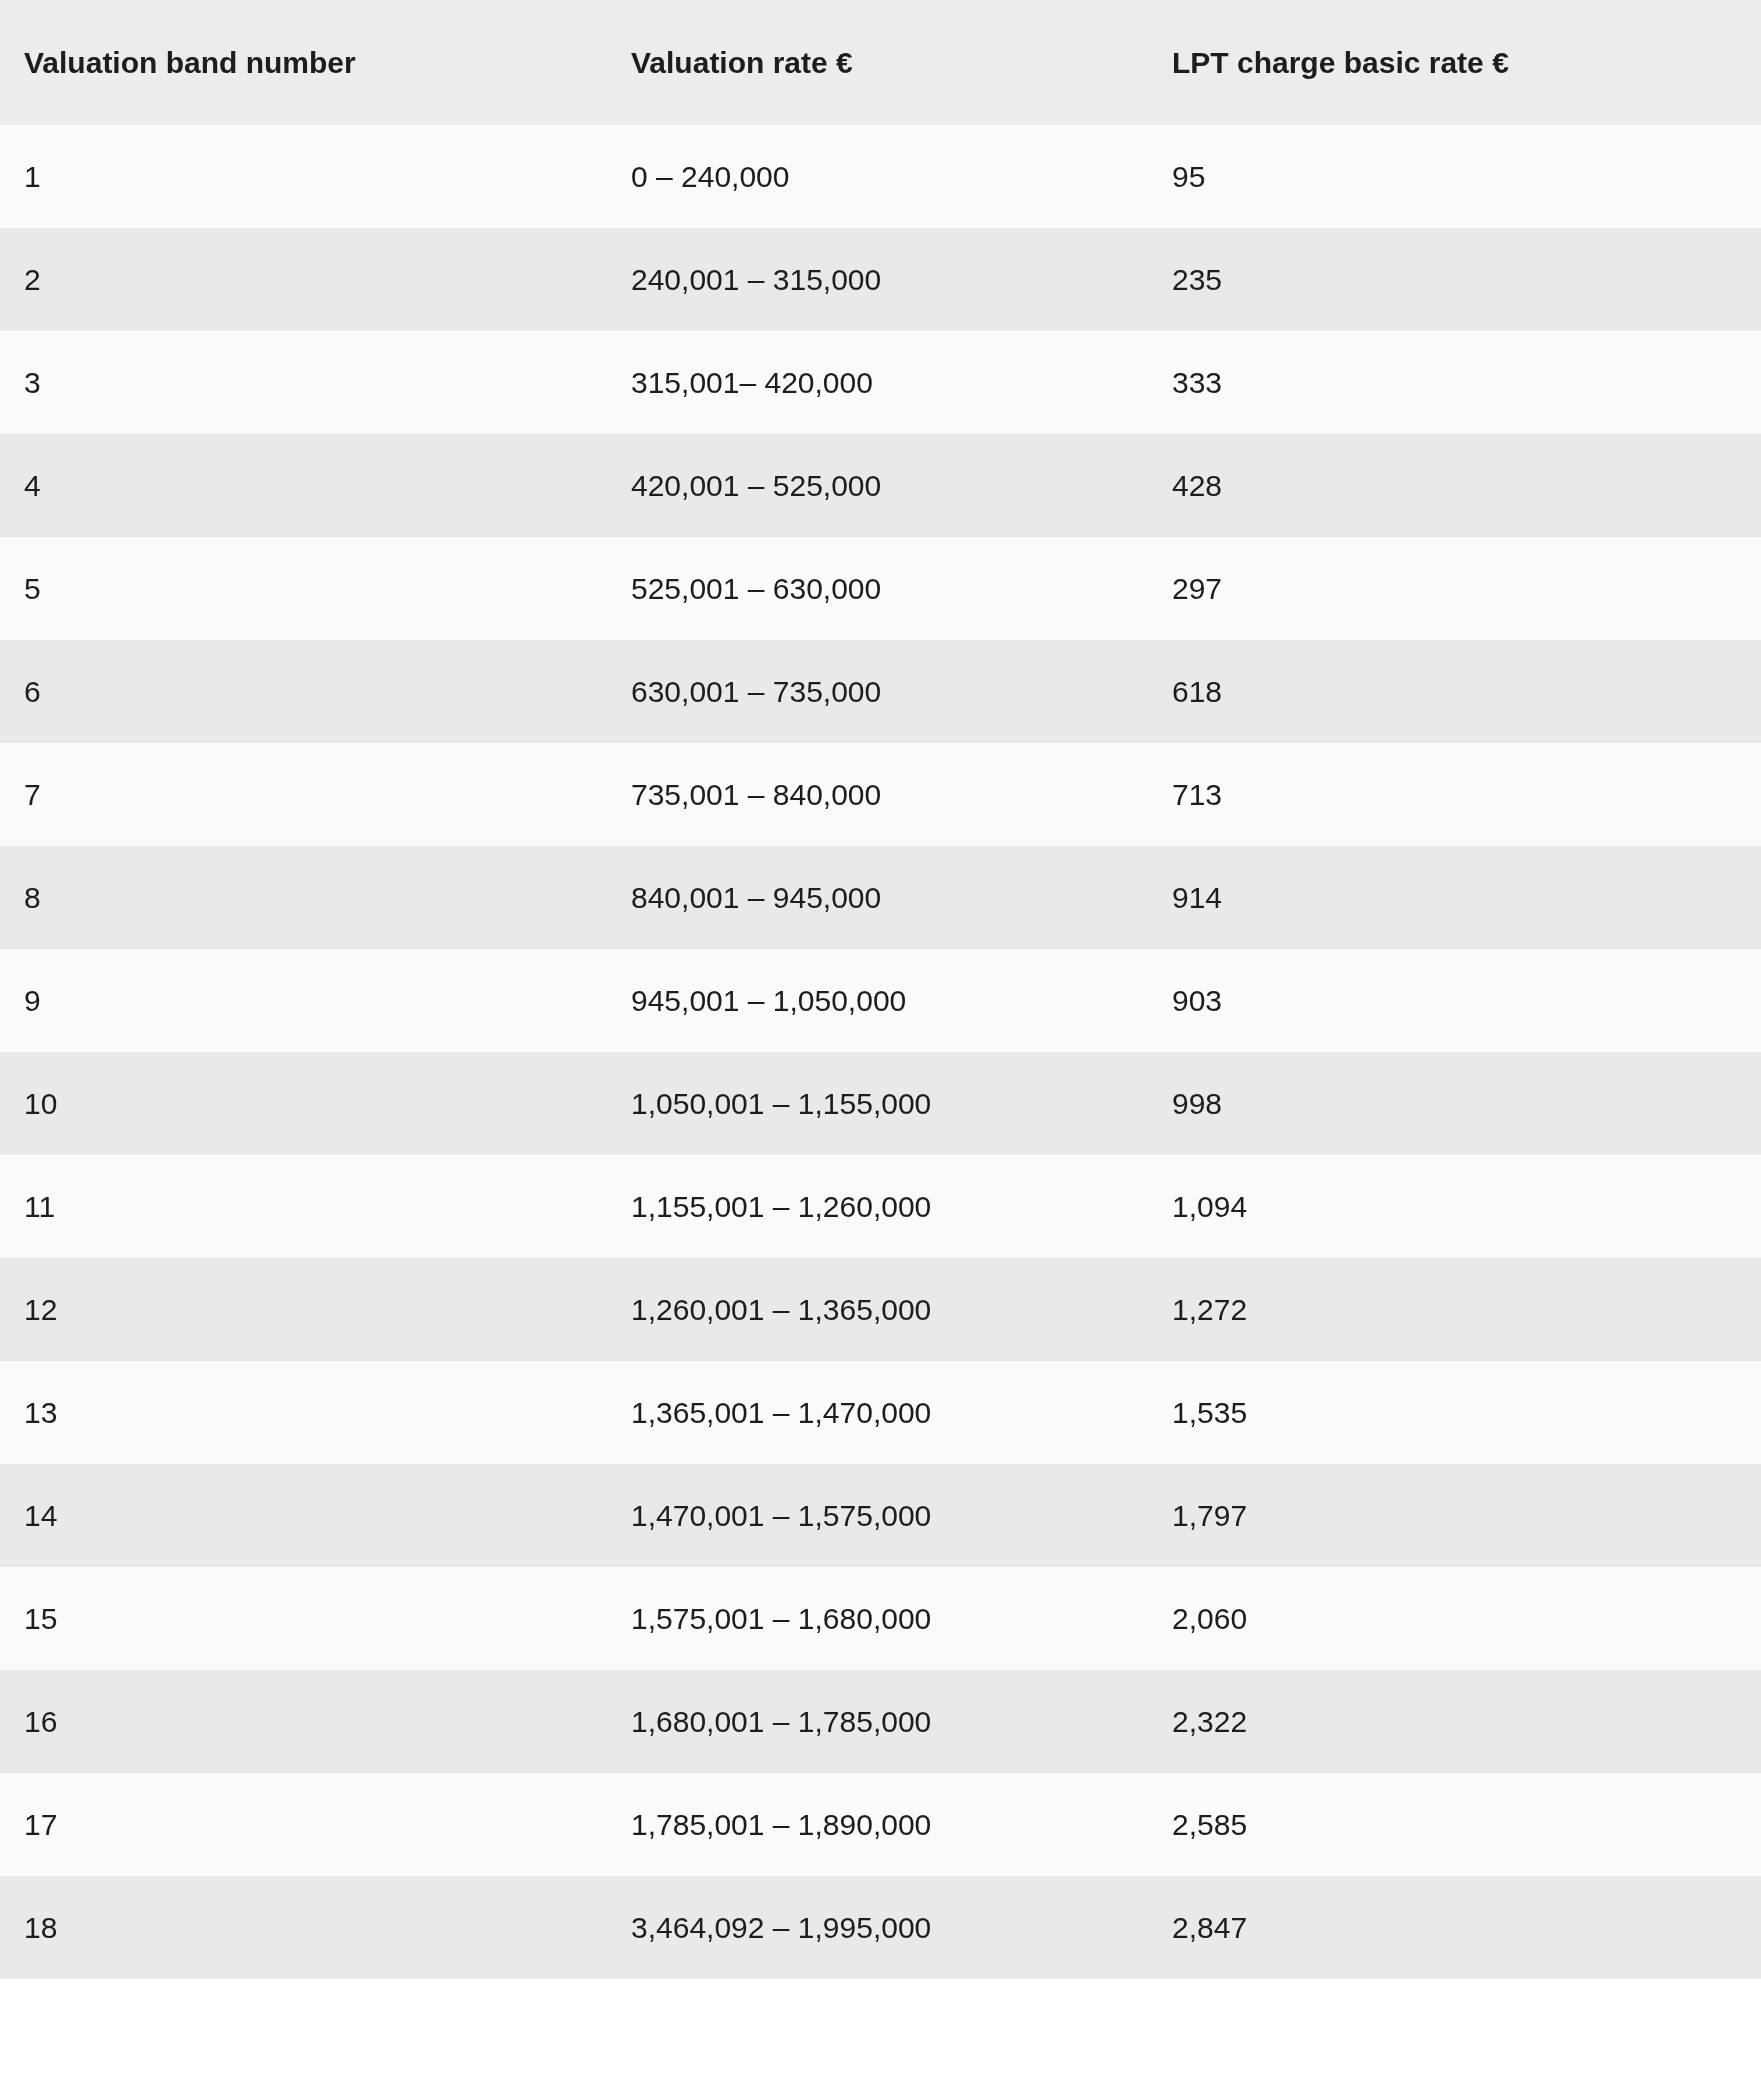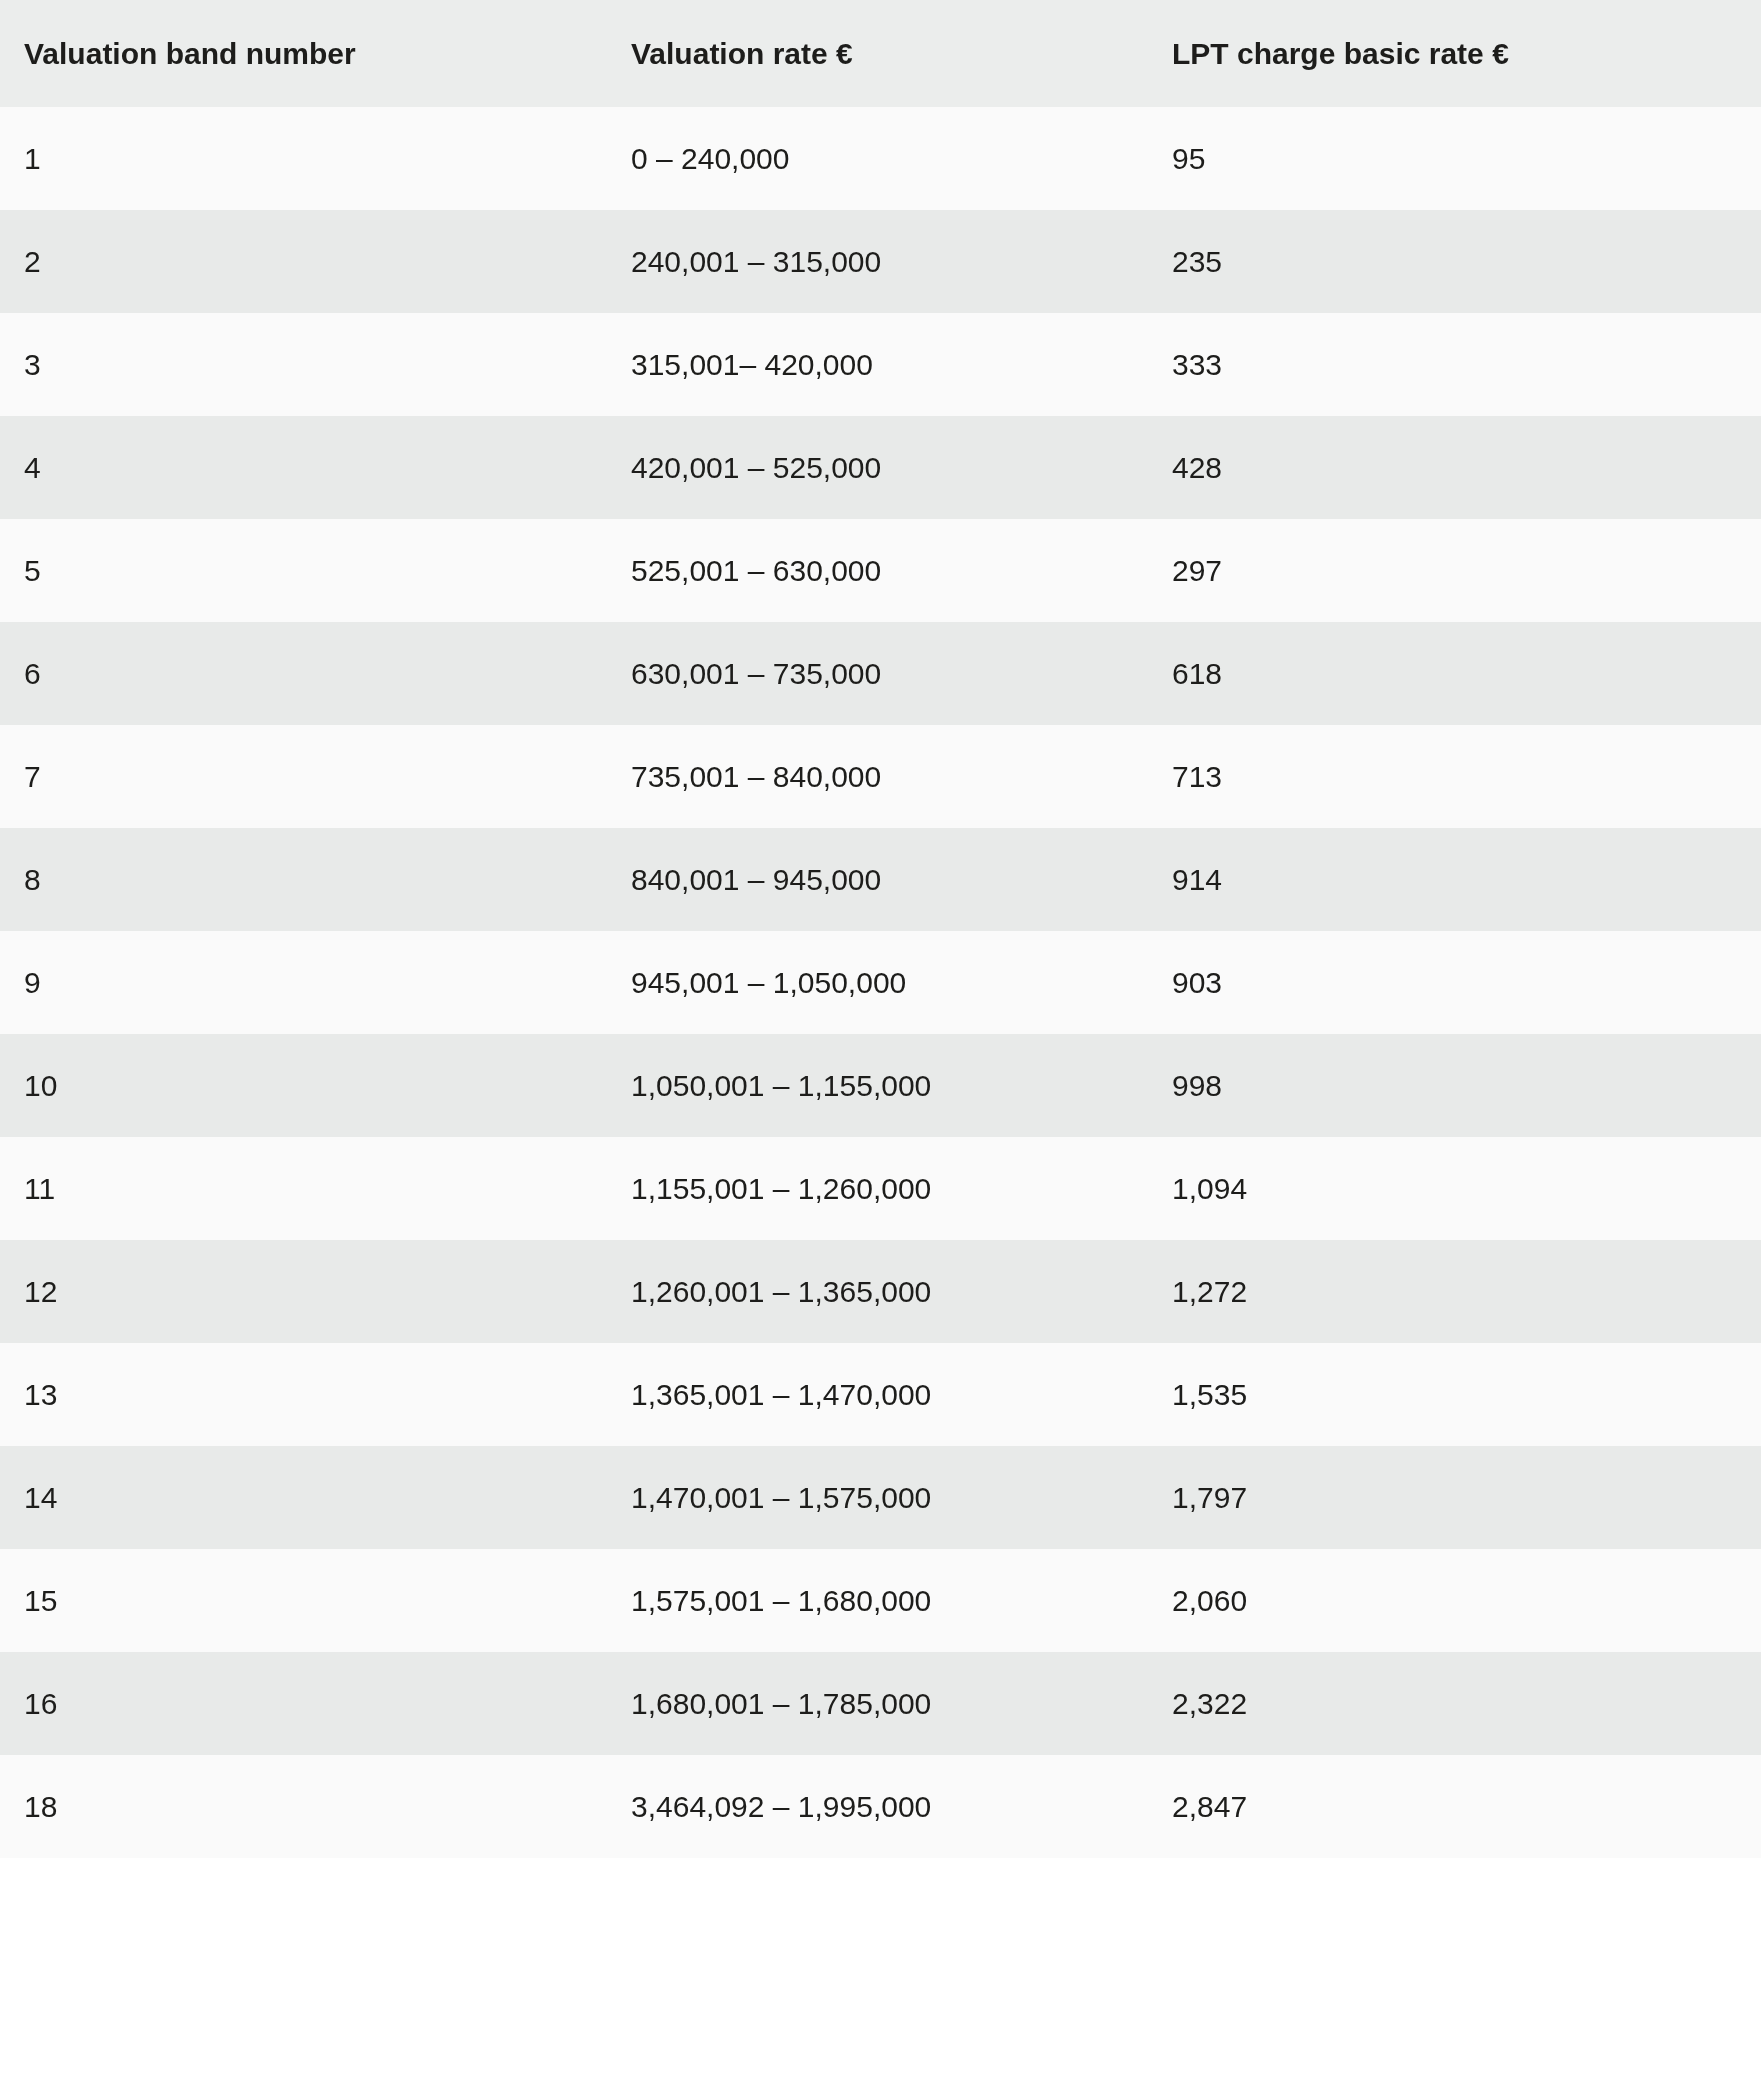--- a/index.html
+++ b/index.html
@@ -23,21 +23,21 @@
   }
   table.lpt-table {
     width: 1761px;
     border-collapse: collapse;
     table-layout: fixed;
   }
   col.c1 { width: 607px; }
   col.c2 { width: 541px; }
   col.c3 { width: 613px; }
   thead tr {
-    height: 107px;
+    height: 125px;
     background: var(--header-bg);
   }
   th {
     font-size: 30px;
     font-weight: 700;
     text-align: left;
     vertical-align: middle;
     padding: 0 0 0 24px;
     white-space: nowrap;
   }
@@ -146,19 +146,24 @@
     <td>15</td>
     <td>1,575,001 – 1,680,000</td>
     <td>2,060</td>
   </tr>
       <tr>
     <td>16</td>
     <td>1,680,001 – 1,785,000</td>
     <td>2,322</td>
   </tr>
       <tr>
+    <td>17</td>
+    <td>1,785,001 – 1,890,000</td>
+    <td>2,585</td>
+  </tr>
+      <tr>
     <td>18</td>
     <td>3,464,092 – 1,995,000</td>
     <td>2,847</td>
   </tr>
     </tbody>
 </table>
 
 
 </body></html>

